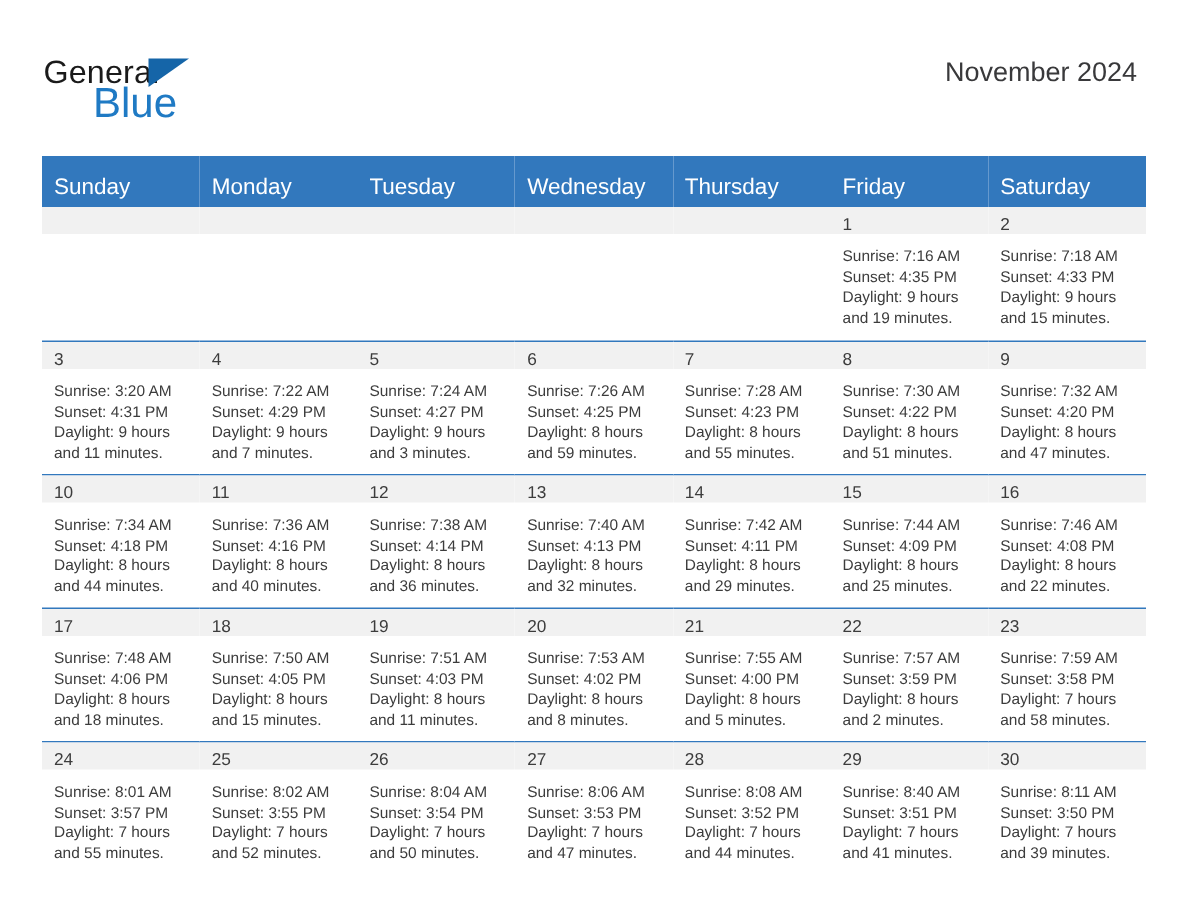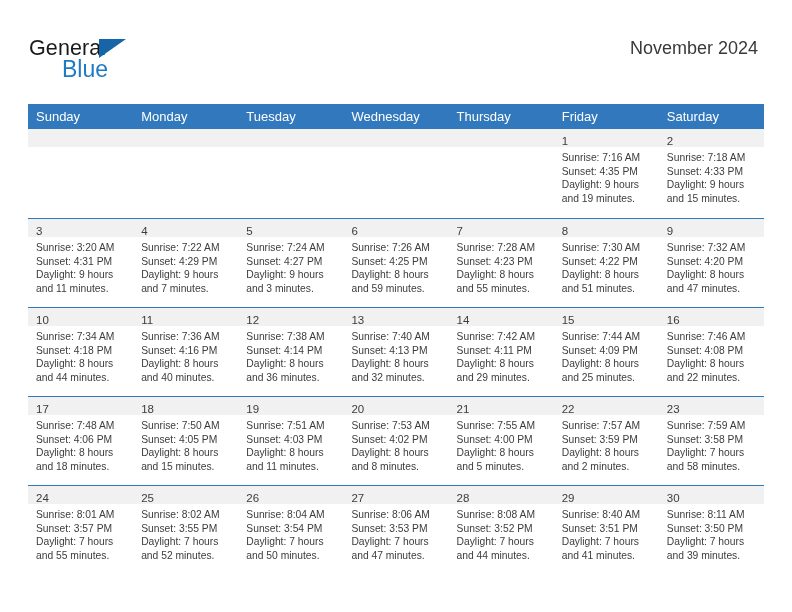--- a/index.html
+++ b/index.html
@@ -52,21 +52,21 @@
     top: 3px;
     width: 0;
     height: 0;
     border-left: 27px solid #1565a8;
     border-bottom: 19px solid transparent;
   }
   .logo-blue {
     position: absolute;
     left: 33px;
     top: 21px;
-    font-size: 23px;
+    font-size: 28px;
     color: #1f7ac4;
     line-height: 24px;
   }
 
   .title-block {
     position: absolute;
     right: 34px;
     top: 32px;
     text-align: right;
   }
@@ -90,24 +90,24 @@
     position: absolute;
     left: 28px;
     top: 104px;
     width: 736px;
     border-collapse: collapse;
     table-layout: fixed;
   }
   .calendar th {
     background: #3278bd;
     color: #ffffff;
-    font-size: 13px;
+    font-size: 15px;
     font-weight: normal;
     text-align: left;
-    padding: 5px 0 5px 8px;
+    padding: 12px 0 5px 8px;
     height: 13px;
     border: none;
   }
   .calendar td {
     vertical-align: top;
     padding: 0;
     border: none;
     width: 105.14px;
     height: 89px;
     background: #ffffff;
@@ -126,21 +126,21 @@
     height: 18px;
     padding: 2px 0 0 8px;
     box-sizing: border-box;
   }
   .daynum {
     font-size: 11.5px;
     color: #3c3c3c;
     line-height: 16px;
   }
   .cell-body {
-    padding: 4px 6px 0 8px;
+    padding: 9px 6px 0 8px;
   }
   .cell-line {
     font-size: 10.3px;
     color: #3c3c3c;
     line-height: 13.6px;
     white-space: nowrap;
   }
   .empty .daynum-band {
     background: #f1f1f1;
   }

